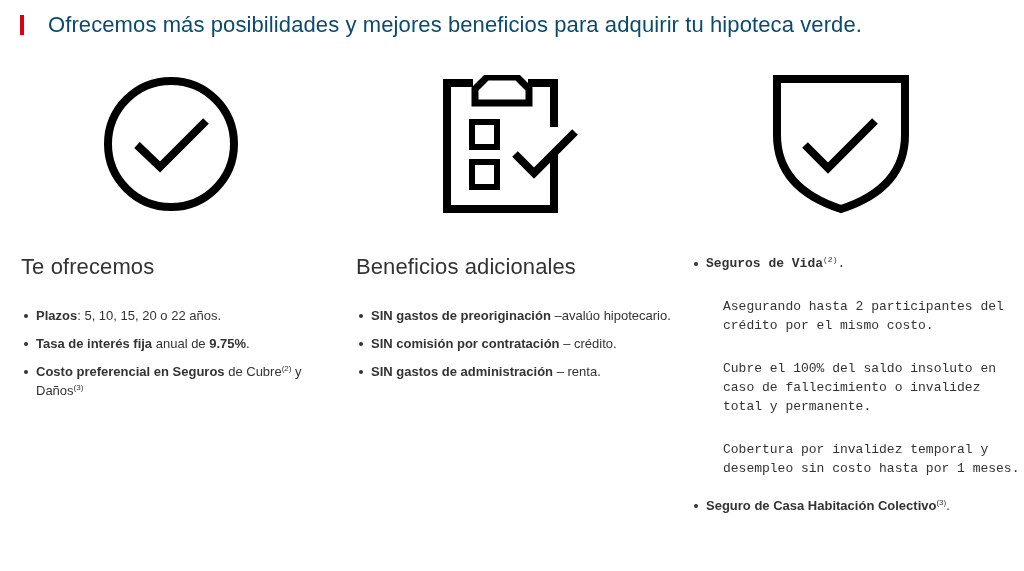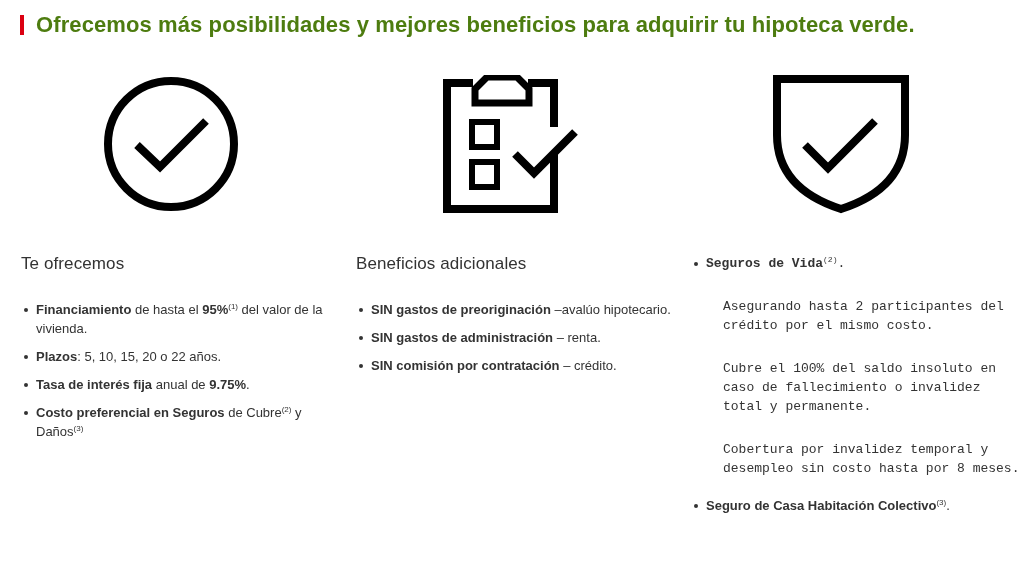--- a/index.html
+++ b/index.html
@@ -13,37 +13,38 @@
 
     .title-row {
       position: absolute; left: 20px; top: 12px;
       display: flex; align-items: center;
     }
     .red-bar {
       width: 4px; height: 20px; background: #db0011;
       margin-right: 12px;
     }
     .page-title {
-      font-size: 22px; color: #4d7c0f; font-weight: bold;
+      font-size: 22px; color: #0c4a6e; font-weight: normal;
       letter-spacing: 0.1px;
+      margin-left: 12px;
     }
 
     .icon { position: absolute; }
     .icon svg { display: block; }
     #icon1 { left: 102px; top: 75px; }
     #icon2 { left: 443px; top: 75px; }
     #icon3 { left: 773px; top: 75px; }
 
     .col { position: absolute; top: 254px; }
     #col1 { left: 21px; width: 320px; }
     #col2 { left: 356px; width: 320px; }
     #col3 { left: 691px; width: 330px; }
 
     .col-title {
-      font-size: 17px; color: #333333; font-weight: normal;
+      font-size: 22px; color: #333333; font-weight: normal;
       margin-bottom: 26px; letter-spacing: 0.1px;
     }
 
     ul.items { list-style: none; }
     ul.items li {
       position: relative;
       padding-left: 15px;
       font-size: 13px;
       line-height: 19px;
       color: #333333;
@@ -101,43 +102,42 @@
   <div class="icon" id="icon3">
     <svg width="140" height="140" viewBox="0 0 140 140">
       <path d="M4,4 L132,4 L132,60 C132,100 105,122 68,134 C31,122 4,100 4,60 Z" fill="none" stroke="#000" stroke-width="8" stroke-linejoin="miter"></path>
       <polyline points="32,48 55,71 102,24" fill="none" stroke="#000" stroke-width="8" transform="translate(0,22)"></polyline>
     </svg>
   </div>
 
   <section class="col" id="col1">
     <h2 class="col-title">Te ofrecemos</h2>
     <ul class="items">
-      <li><b>Financiamiento</b><span> de hasta el </span><b>95%</b><sup>(1)</sup><span> del valor de la vivienda.</span></li>
       <li><b>Plazos</b><span>: 5, 10, 15, 20 o 22 años.</span></li>
       <li><b>Tasa de interés fija</b><span> anual de </span><b>9.75%</b><span>.</span></li>
       <li><b>Costo preferencial en Seguros</b><span> de Cubre</span><sup>(2)</sup><span> y Daños</span><sup>(3)</sup></li>
     </ul>
   </section>
 
   <section class="col" id="col2">
     <h2 class="col-title">Beneficios adicionales</h2>
     <ul class="items">
       <li><b>SIN gastos de preoriginación</b><span> –avalúo hipotecario.</span></li>
+      <li><b>SIN comisión por contratación</b><span> – crédito.</span></li>
       <li><b>SIN gastos de administración</b><span> – renta.</span></li>
-      <li><b>SIN comisión por contratación</b><span> – crédito.</span></li>
     </ul>
   </section>
 
   <section class="col" id="col3">
     <ul class="items">
       <li class="first">
         <b>Seguros de Vida</b><sup>(2)</sup><span>.</span>
         <p class="sub-para">Asegurando hasta 2 participantes del crédito por el mismo costo.</p>
         <p class="sub-para">Cubre el 100% del saldo insoluto en caso de fallecimiento o invalidez total y permanente.</p>
-        <p class="sub-para">Cobertura por invalidez temporal y desempleo sin costo hasta por 8 meses.</p>
+        <p class="sub-para">Cobertura por invalidez temporal y desempleo sin costo hasta por 1 meses.</p>
       </li>
       <li>
         <b>Seguro de Casa Habitación Colectivo</b><sup>(3)</sup><span>.</span>
       </li>
     </ul>
   </section>
 
 </div>
 
 </body></html>

